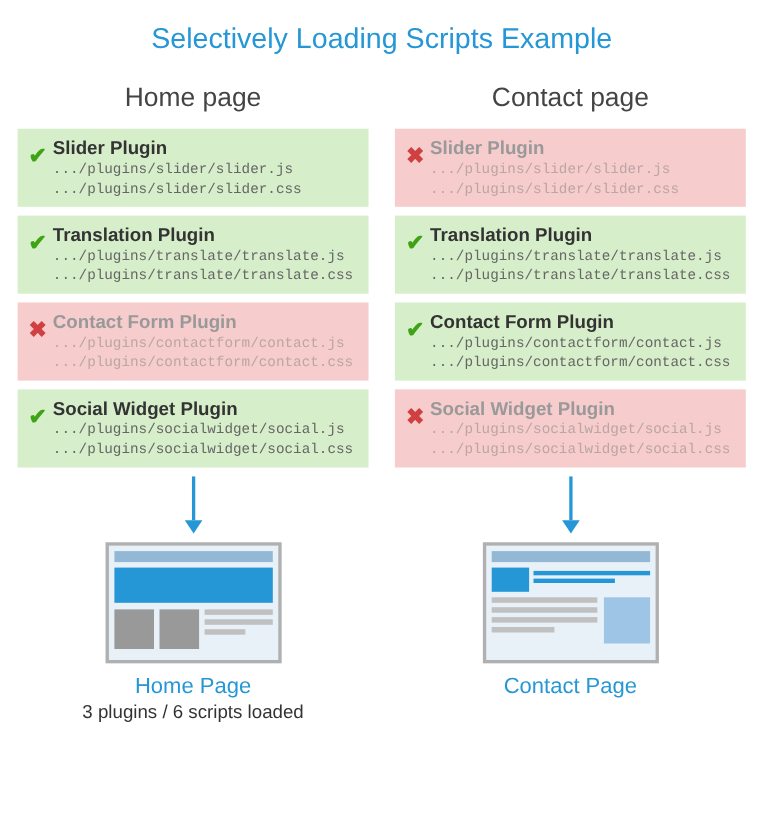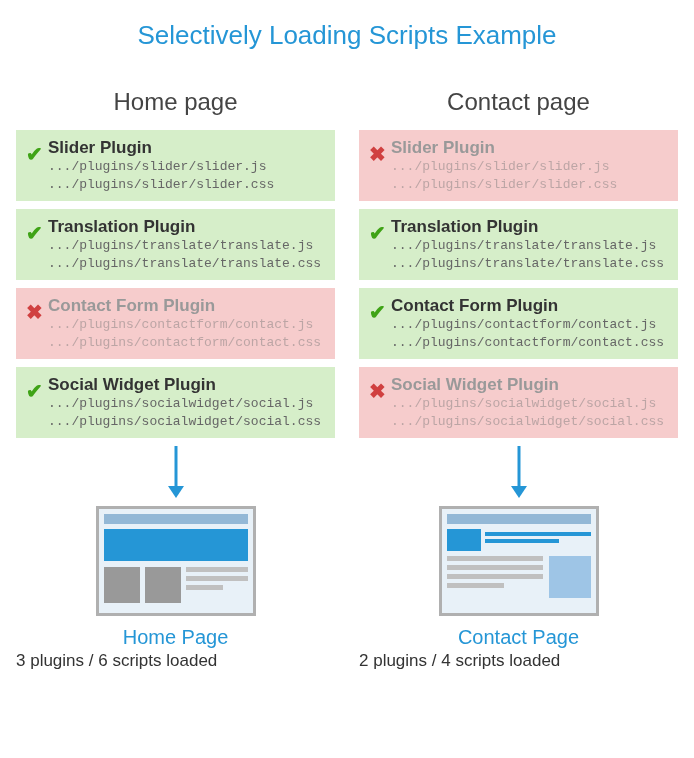--- a/index.html
+++ b/index.html
@@ -1,17 +1,17 @@
 <!DOCTYPE html>
 <html><head>
 <meta charset="utf-8">
 <style>
 * { margin: 0; padding: 0; box-sizing: border-box; }
 body { font-family: Arial, sans-serif; background: #fff; width: 694px; padding: 20px 16px; }
-.title { text-align: center; font-size: 26px; color: #2596d6; font-weight: 500; margin-bottom: 37px; }
+.title { text-align: center; font-size: 26px; color: #2596d6; font-weight: 500; margin-bottom: 24px; }
 .columns { display: flex; gap: 24px; margin-top: 12px; }
 .col { flex: 1; }
 .col-header { text-align: center; font-size: 24px; color: #444; font-weight: 400; margin-bottom: 14px; }
 .plugin { display: flex; align-items: flex-start; padding: 8px 10px; margin-bottom: 8px; }
 .plugin.enabled { background: #d6eec9; }
 .plugin.disabled { background: #f6cccc; }
 .icon { width: 22px; flex-shrink: 0; margin-top: 4px; }
 .check { color: #3fa316; font-size: 20px; font-weight: bold; }
 .cross { color: #d04040; font-size: 20px; font-weight: bold; }
 .plugin-body { flex: 1; }
@@ -31,21 +31,21 @@
 .line.short { width: 60%; }
 .contact-top { display: flex; gap: 4px; align-items: flex-start; margin-bottom: 5px; }
 .contact-logo { width: 34px; height: 22px; background: #2596d6; }
 .contact-nav { flex: 1; display: flex; flex-direction: column; gap: 3px; padding-top: 3px; }
 .navline { height: 4px; background: #2596d6; }
 .navline.w2 { width: 70%; }
 .contact-body { display: flex; gap: 6px; }
 .contact-lines { flex: 1; }
 .contact-side { width: 42px; height: 42px; background: #9ec5e6; }
 .page-name { text-align: center; font-size: 20px; color: #2596d6; font-weight: 500; margin-bottom: 2px; }
-.page-stats { text-align: left; font-size: 17px; color: #333; }
+.page-stats { text-align: center; font-size: 17px; color: #333; }
 </style>
 </head>
 <body>
 
 <h1 class="title">Selectively Loading Scripts Example</h1>
 
 <div class="columns">
   <div class="col">
       <div class="col-header">Home page</div>
       <div class="plugin enabled">
@@ -155,15 +155,14 @@
           <div class="contact-lines">
             <div class="line"></div>
             <div class="line"></div>
             <div class="line"></div>
             <div class="line short"></div>
           </div>
           <div class="contact-side"></div>
         </div>
       </div>
       <div class="page-name">Contact Page</div>
-      <div class="page-stats">2 plugins / 4 scripts loaded</div>
     </div>
 </div>
 
 </body></html>

